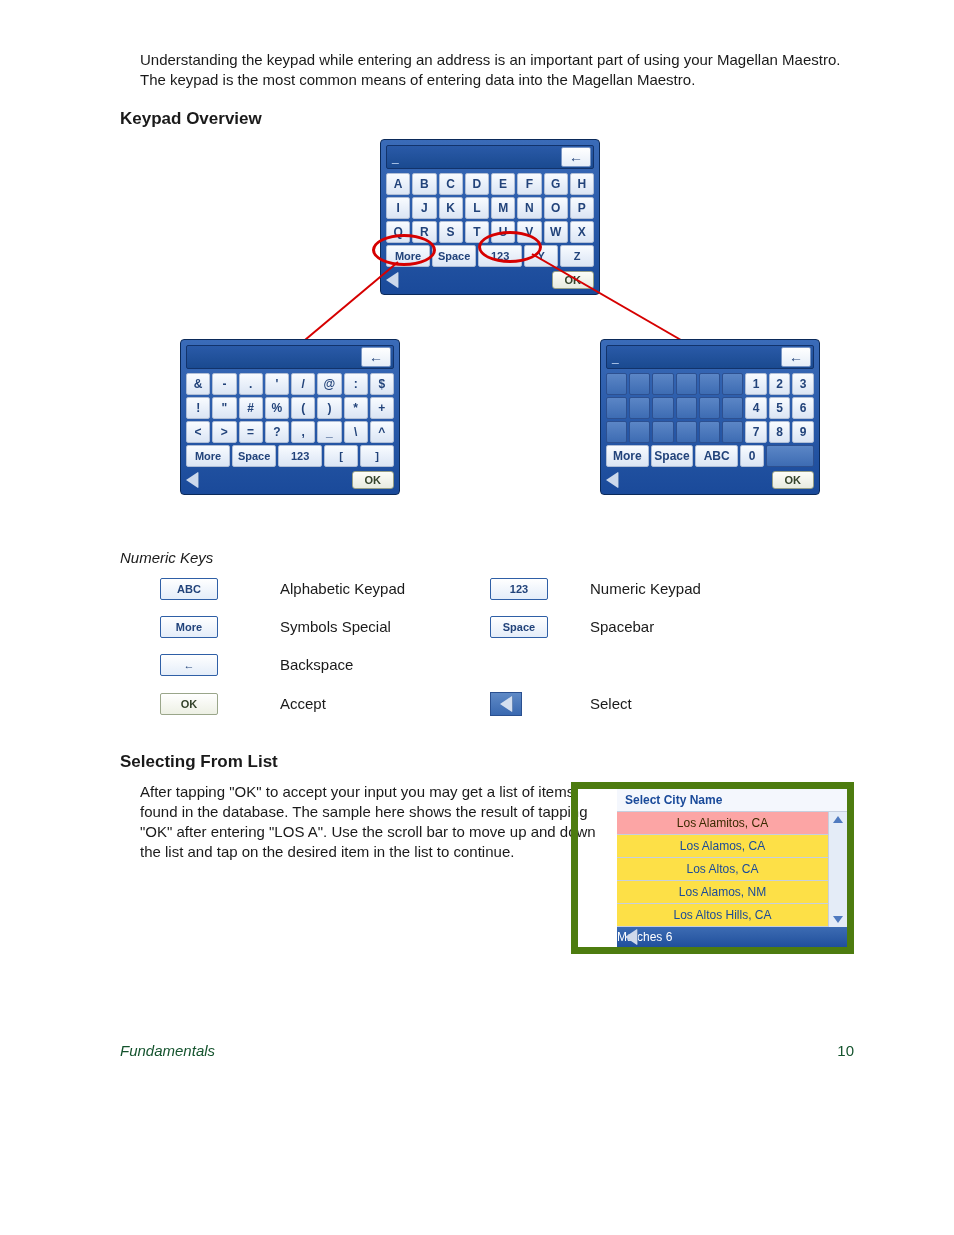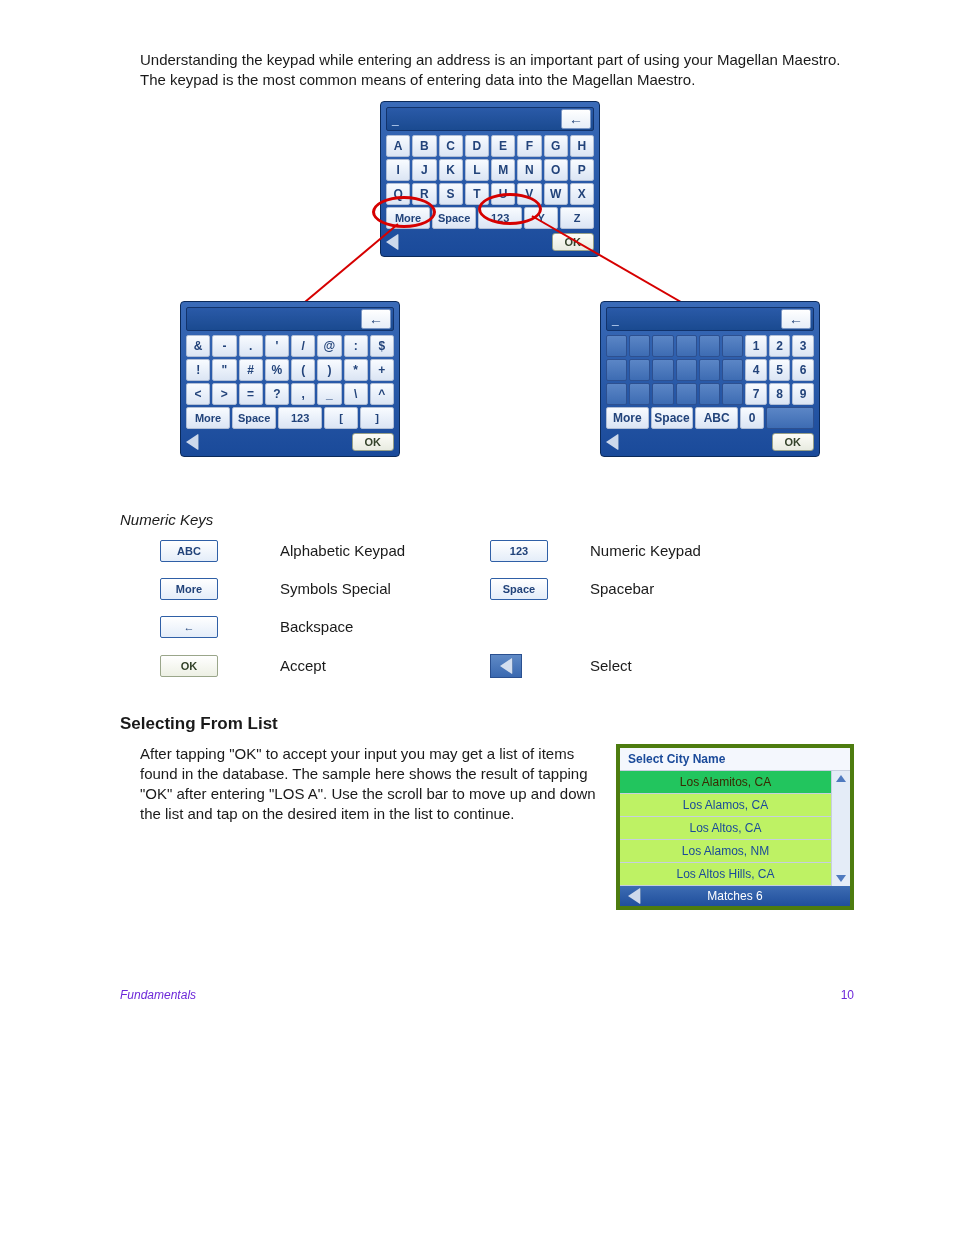--- a/index.html
+++ b/index.html
@@ -103,63 +103,64 @@
   .btn-ok-sm{color:#33422a;border-color:#9aa68a;background:linear-gradient(#fff,#edf0e4)}
   .btn-cancel-sm{
     width:30px;height:22px;
     background:linear-gradient(#5f8ac6,#3a69b0);
     border:1px solid #2a5090;
     display:flex;align-items:center;justify-content:center;
   }
   .btn-cancel-sm .tri-left{border-right-color:#d4dfef}
   
   .list-fig{
-    width:230px;border:4px solid #4d7c0f;font-size:12px;
-    position:absolute;right:0;top:0;
+    width:230px;border:7px solid #4d7c0f;font-size:12px;
+    position:absolute;right:0;top:0;padding-left:39px;
   }
   .list-title{
     background:#f4f7fd;color:#1a4a9a;font-weight:bold;
     padding:4px 8px;border-bottom:1px solid #c6cfdf;font-size:12px;
   }
   .list-body{display:flex}
   .list-rows{flex:1}
   .list-row{
     text-align:center;padding:4px 0;border-bottom:1px solid #c6cfdf;
-    color:#1a4a9a;background:#bef264;
-  }
-  .list-row.sel{background:#22c55e;color:#3a2a00}
+    color:#1a4a9a;background:#fde047;
+  }
+  .list-row.sel{background:#fca5a5;color:#3a2a00}
   .list-scroll{
     width:18px;background:#e4ecf7;border-left:1px solid #c6cfdf;
     display:flex;flex-direction:column;justify-content:space-between;align-items:center;
     padding:4px 0;
   }
   .arrow-up,.arrow-dn{width:0;height:0;border-left:5px solid transparent;border-right:5px solid transparent}
   .arrow-up{border-bottom:7px solid #4f7abf}
   .arrow-dn{border-top:7px solid #4f7abf}
   .list-foot{
     background:linear-gradient(#3d6cb3,#204f9c);color:#fff;
-    display:flex;align-items:center;justify-content:center;
+    display:flex;align-items:center;justify-content:flex-start;
     padding:3px 0;font-size:12px;position:relative;
   }
   .list-foot .tri-left{position:absolute;left:8px;border-right-color:#cfd9eb}
   .sect3{position:relative;min-height:180px;margin-top:8px}
   .sect3 p{padding-right:250px}
   .footer{
     display:flex;justify-content:space-between;
-    font-size:12px;color:#6d28d9;margin-top:64px;
+    font-size:15px;color:#14532d;margin-top:80px;
   }
   .footer .l{font-style:italic}
 </style>
 </head>
 <body>
 
 <div class="page">
 
   <p>Understanding the keypad while entering an address is an important part of using your Magellan Maestro.  The keypad is the most common means of entering data into the Magellan Maestro.</p>
 
+  <h2>Keypad Overview</h2>
 
   <div class="keypads">
 
     <div class="kp kp-alpha" style="left:260px;top:0">
       <div class="kp-input">
         <span class="cursor">_</span>
         <span class="bsp">←</span>
       </div>
       <div class="kp-grid" id="grid-alpha">
           <span class="key">A</span>

